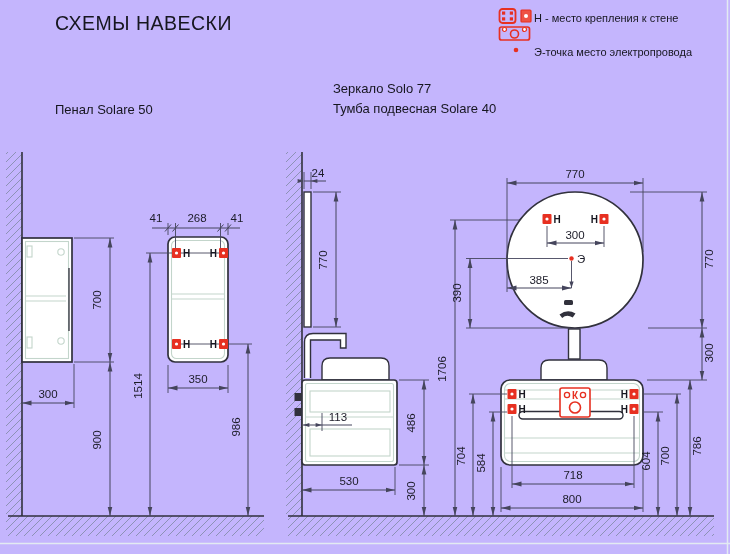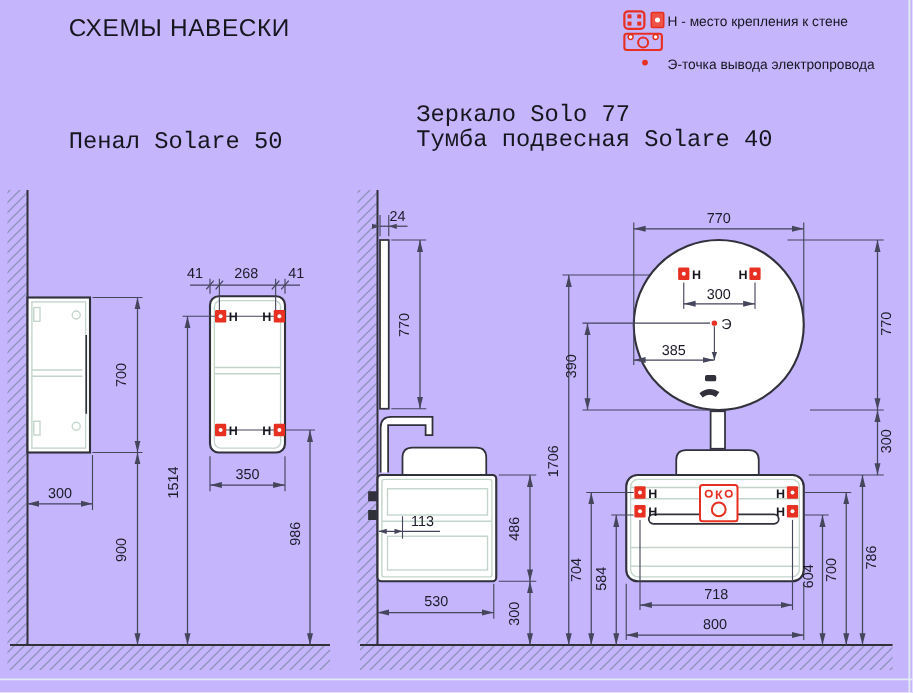--- a/index.html
+++ b/index.html
@@ -1,19 +1,19 @@
 <!DOCTYPE html>
 <html><head>
 <meta charset="utf-8">
 <style>
   html,body{margin:0;padding:0;background:#ffffff;}
   .stage{position:relative;width:730px;height:554px;background:#c4b5fd;overflow:hidden;
          font-family:"Liberation Sans",sans-serif;color:#1c1c28;}
   .page-title{position:absolute;left:55px;top:12px;font-size:19.5px;letter-spacing:.5px;color:#16161f;}
-  .prod-label{position:absolute;font-size:19px;color:#16161f;font-family:Liberation Mono, monospace;}
+  .prod-label{position:absolute;font-size:13px;color:#16161f;}
   .penal-label{left:55px;top:102px;}
   .mirror-label{left:333px;top:81px;}
   .vanity-label{left:333px;top:101px;}
   .legend{position:absolute;left:498px;top:9px;}
   .legend-row{display:flex;align-items:flex-end;height:15px;margin-bottom:2px;}
   .legend-ic{width:36px;flex:0 0 36px;}
   .legend-txt{font-size:11px;color:#16161f;white-space:nowrap;}
   svg text{font-family:"Liberation Sans",sans-serif;}
   .dt{font-size:11.5px;fill:#1c1c28;}
   .ht{font-size:10px;font-weight:bold;fill:#16161f;}
@@ -56,21 +56,21 @@
         <rect x="1.5" y="2" width="30" height="13" rx="2" fill="none" stroke="#e73021" stroke-width="1.7"></rect>
         <circle cx="6.5" cy="4.5" r="2" fill="#ffffff" stroke="#e73021" stroke-width="1.2"></circle>
         <circle cx="26.5" cy="4.5" r="2" fill="#ffffff" stroke="#e73021" stroke-width="1.2"></circle>
         <circle cx="16.5" cy="9" r="4" fill="none" stroke="#e73021" stroke-width="1.6"></circle>
       </svg>
     </div>
     <div class="legend-row">
       <svg class="legend-ic" width="36" height="16" viewBox="0 0 36 16">
         <circle cx="18" cy="8" r="2.3" class="redf"></circle>
       </svg>
-      <span class="legend-txt">Э-точка вывода электропровода</span>
+      <span class="legend-txt">Э-точка место электропровода</span>
     </div>
   </div>
 
   <svg width="730" height="554" viewBox="0 0 730 554" style="position:absolute;left:0;top:0;">
     <defs>
       <pattern id="hatch" width="8" height="8" patternUnits="userSpaceOnUse">
         <path d="M-1,1 l2,-2 M0,8 l8,-8 M7,9 l2,-2" stroke="#8d92b6" stroke-width="1" fill="none"></path>
       </pattern>
       <marker id="arw" viewBox="0 0 10 7" refX="9.5" refY="3.5" markerWidth="10" markerHeight="7" markerUnits="userSpaceOnUse" orient="auto-start-reverse">
         <path d="M9.5,3.5 L0,1.1 L0,5.9 Z" fill="#45455c"></path>

